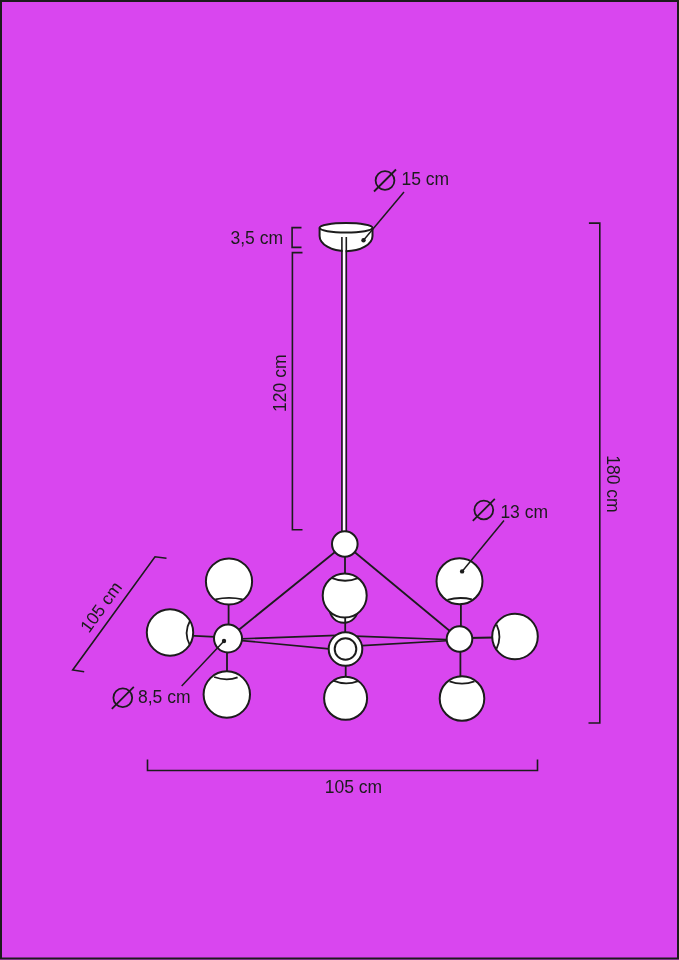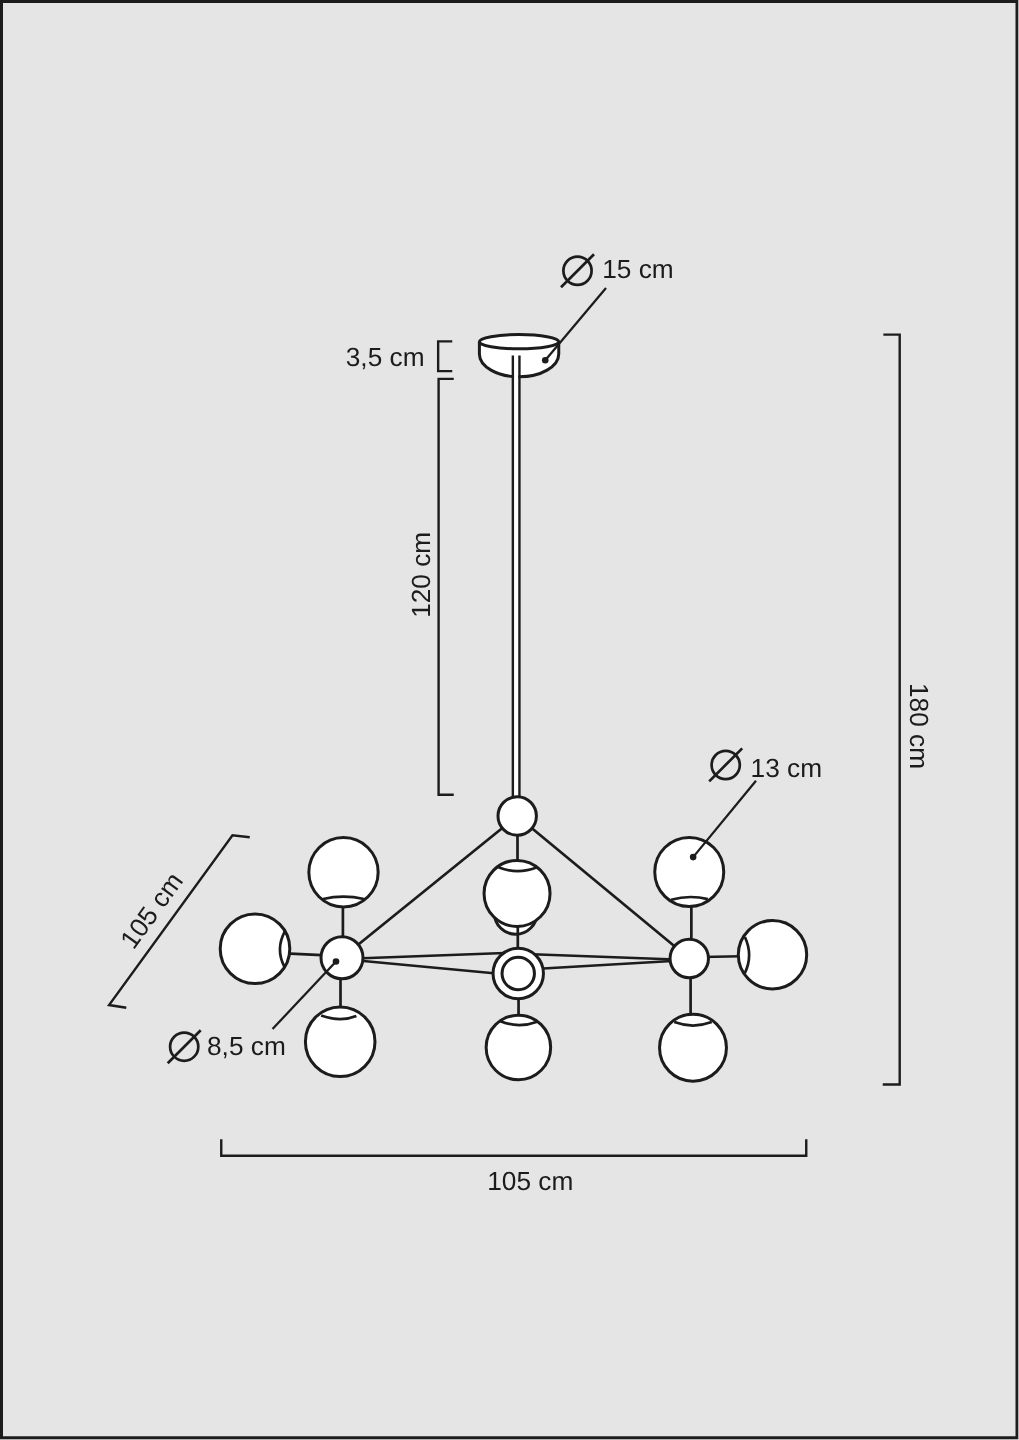--- a/index.html
+++ b/index.html
@@ -1,16 +1,16 @@
 <!DOCTYPE html>
 <html><head>
 <meta charset="utf-8">
 <style>
   html,body{margin:0;padding:0;background:#ffffff;}
-  .page{width:679px;height:960px;position:relative;background:#e5e5e5;will-change:transform;transform:translateZ(0);}
+  .page{width:679px;height:960px;position:relative;background:#d946ef;will-change:transform;transform:translateZ(0);}
   svg{display:block;}
   text{font-family:"Liberation Sans", sans-serif;fill:#1c1c1c;}
 </style>
 </head>
 <body>
 <div class="page">
 <svg width="679" height="960" viewBox="0 0 679 960">
 
   <rect x="1" y="1" width="677" height="957.5" fill="none" stroke="#1c1c1c" stroke-width="2"></rect>
 

